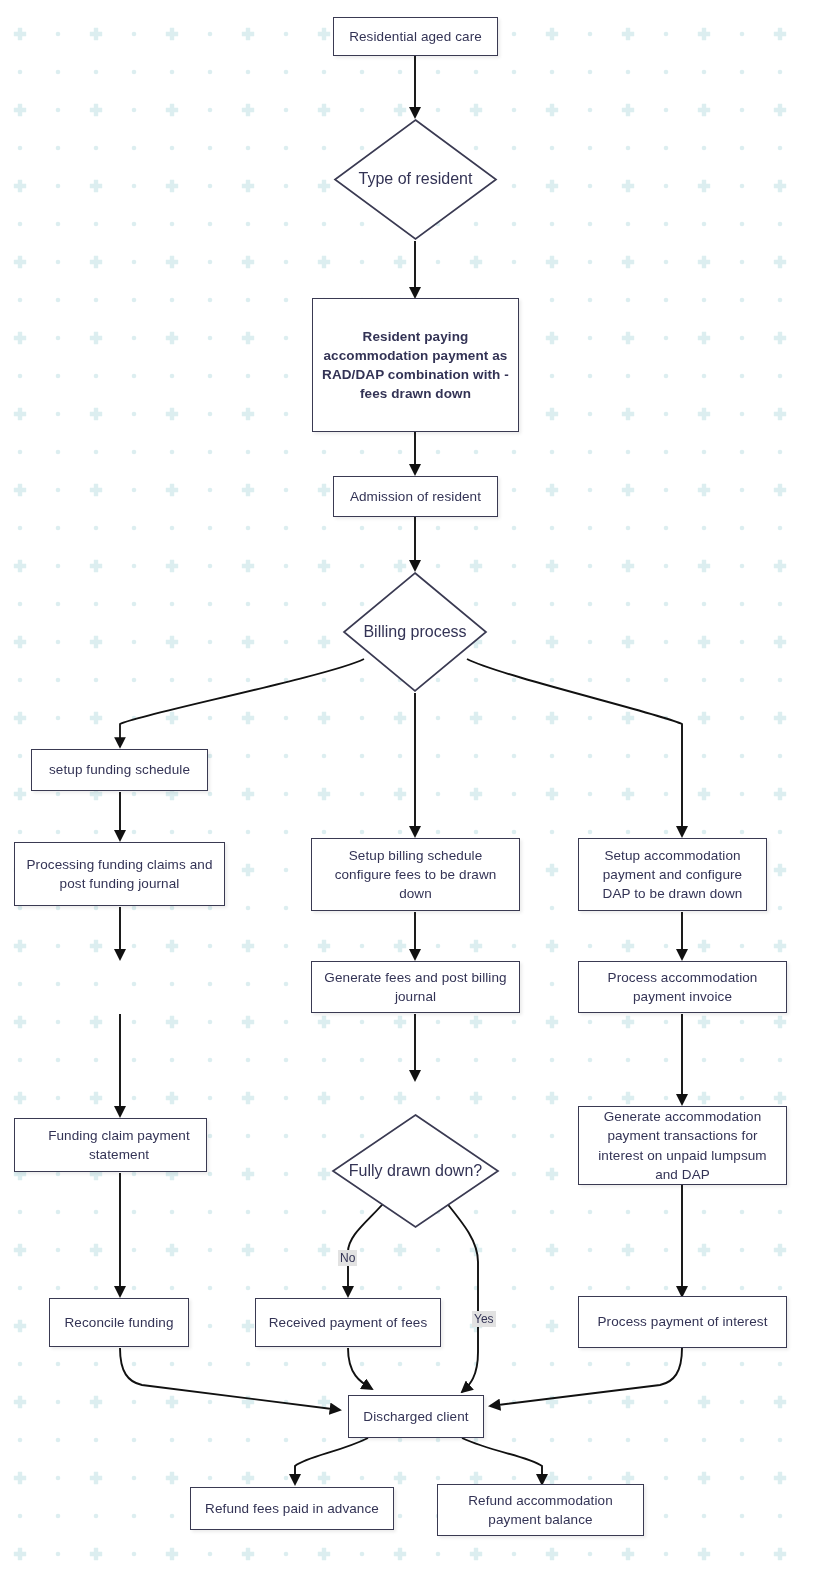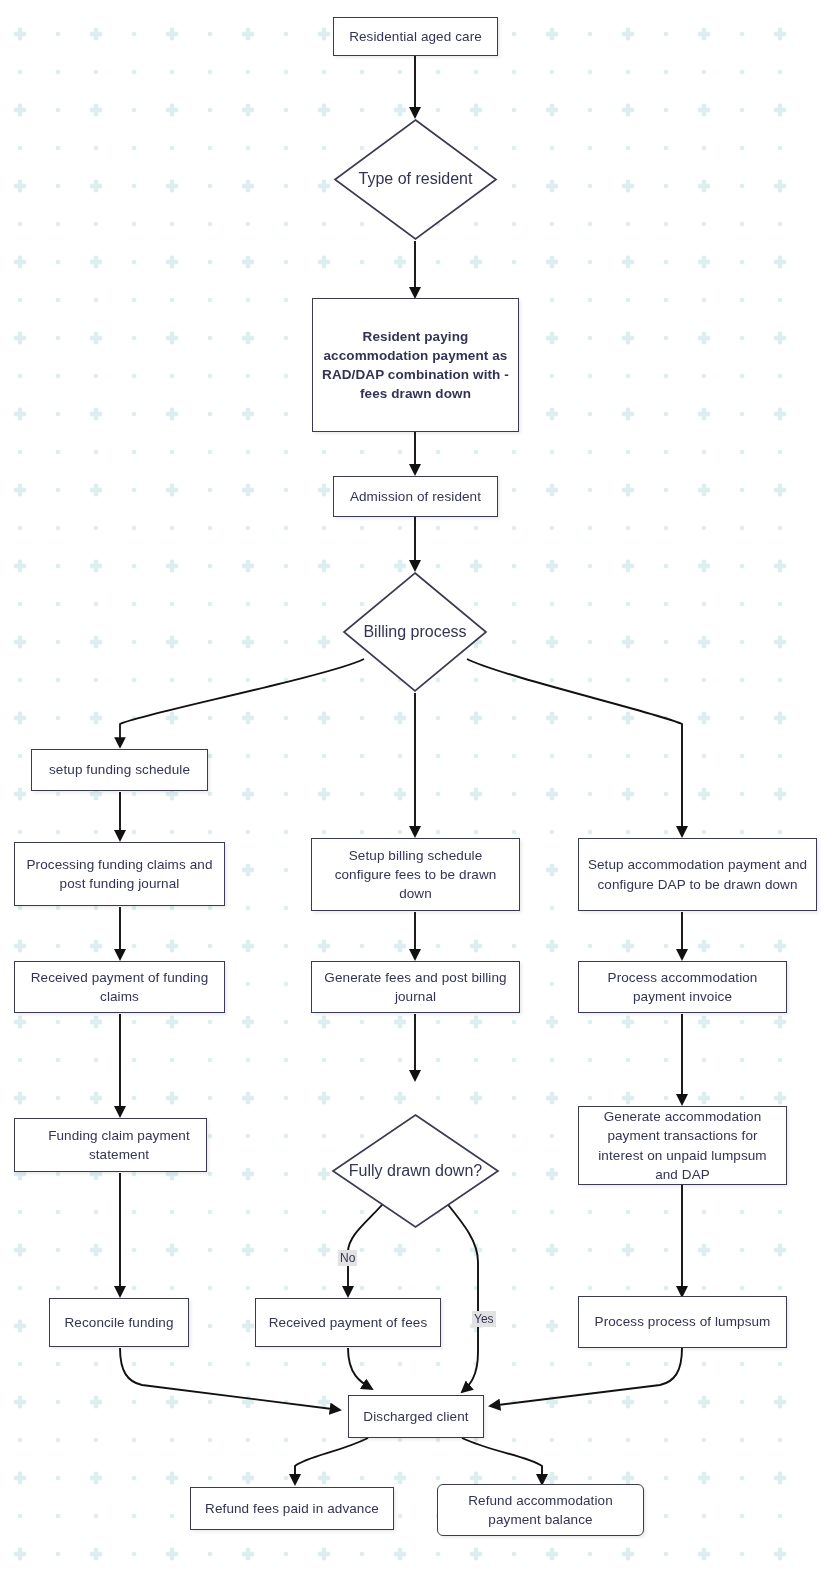--- a/index.html
+++ b/index.html
@@ -1076,23 +1076,20 @@
   </div>
 
   <div class="node rect" style="left:31px; top:749px; width:177px; height:42px;text-align:center;">
     <span class="label">setup funding schedule</span>
   </div>
 
   <div class="node rect" style="left:14px; top:842px; width:211px; height:64px;">
     <span class="label">Processing funding claims and post funding journal</span>
   </div>
 
-  <div class="node rect" style="left:14px; top:961px; width:211px; height:52px;">
-    <span class="label">Received payment of funding claims</span>
-  </div>
 
   <div class="node rect" style="left:14px; top:1118px; width:193px; height:54px;padding-left:25px;">
     <span class="label">Funding claim payment statement</span>
   </div>
 
   <div class="node rect" style="left:49px; top:1298px; width:140px; height:49px;">
     <span class="label">Reconcile funding</span>
   </div>
 
   <div class="node rect" style="left:311px; top:961px; width:209px; height:52px;">
@@ -1107,44 +1104,44 @@
     <svg class="diamond-shape" viewBox="0 0 169 116" preserveAspectRatio="none">
       <polygon points="84.5,2 167,58 84.5,114 2,58" fill="#ffffff" stroke="#3a3a52" stroke-width="1.7"></polygon>
     </svg>
     <span class="diamond-label">Fully drawn down?</span>
   </div>
 
   <div class="node rect" style="left:255px; top:1298px; width:186px; height:49px;">
     <span class="label">Received payment of fees</span>
   </div>
 
-  <div class="node rect" style="left:578px; top:838px; width:239px; height:73px;">
+  <div class="node rect" style="left:578px; top:838px; width:189px; height:73px;">
     <span class="label">Setup accommodation payment and configure DAP to be drawn down</span>
   </div>
 
   <div class="node rect" style="left:578px; top:961px; width:209px; height:52px;">
     <span class="label">Process accommodation payment invoice</span>
   </div>
 
   <div class="node rect" style="left:578px; top:1106px; width:209px; height:79px;">
     <span class="label">Generate accommodation payment transactions for interest on unpaid lumpsum and DAP</span>
   </div>
 
   <div class="node rect" style="left:578px; top:1296px; width:209px; height:52px;">
-    <span class="label">Process process of lumpsum</span>
+    <span class="label">Process payment of interest</span>
   </div>
 
   <div class="node rect" style="left:348px; top:1395px; width:136px; height:43px;">
     <span class="label">Discharged client</span>
   </div>
 
   <div class="node rect" style="left:190px; top:1487px; width:204px; height:43px;justify-content:flex-end;">
     <span class="label">Refund fees paid in advance</span>
   </div>
 
-  <div class="node rect" style="left:437px; top:1484px; width:207px; height:52px;border-radius:6px;">
+  <div class="node rect" style="left:437px; top:1484px; width:207px; height:52px;">
     <span class="label">Refund accommodation payment balance</span>
   </div>
 
   <span class="edge-label" style="left:338px; top:1250px;">No</span>
   <span class="edge-label" style="left:472px; top:1311px;">Yes</span>
 
 </div>
 
 </body></html>

